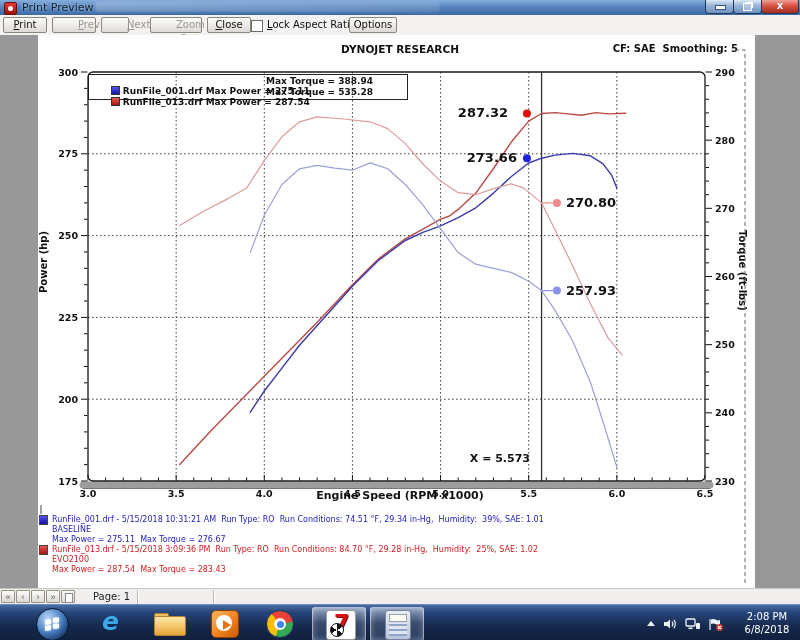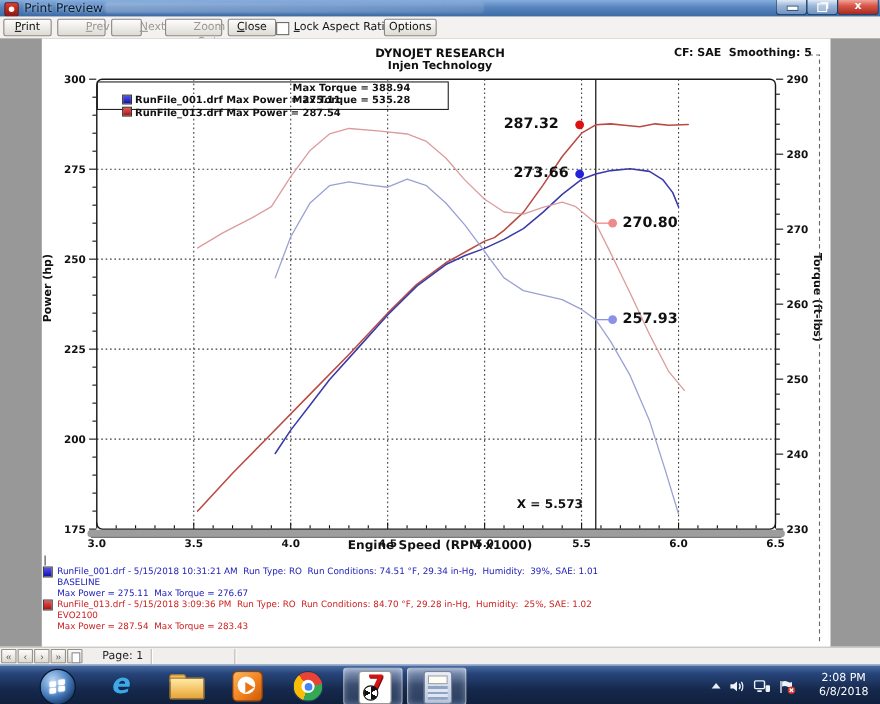--- a/index.html
+++ b/index.html
@@ -141,21 +141,20 @@
     <button class="tbtn" style="left:207px;width:44px"><span></span><span class="u">C</span><span>lose</span></button>
     <div id="cb" class="abs"></div>
     <div id="cb-label" class="abs"><span></span><span class="u">L</span><span>ock Aspect Ratio</span></div>
     <button class="tbtn" style="left:349px;width:48px">Options</button>
   </div>
 
   <div id="preview" class="abs"></div>
   <div id="page" class="abs"></div>
 
   <div id="hdr1" class="abs">DYNOJET RESEARCH</div>
-  <div id="hdr2" class="abs">Injen Technology</div>
   <div id="corner-note" class="abs">CF: SAE  Smoothing: 5</div>
 
   <div id="legend" class="abs">
     <div class="lrow" style="top:1px">
       <span class="sw" style="background:linear-gradient(#5555ee,#1111aa)"></span><span>RunFile_001.drf</span> <span>Max Power = 275.11</span>
       <span class="lr-torque">Max Torque = 388.94</span>
     </div>
     <div class="lrow" style="top:12px">
       <span class="sw" style="background:linear-gradient(#ee5555,#aa1111)"></span><span>RunFile_013.drf</span> <span>Max Power = 287.54</span>
       <span class="lr-torque">Max Torque = 535.28</span>

